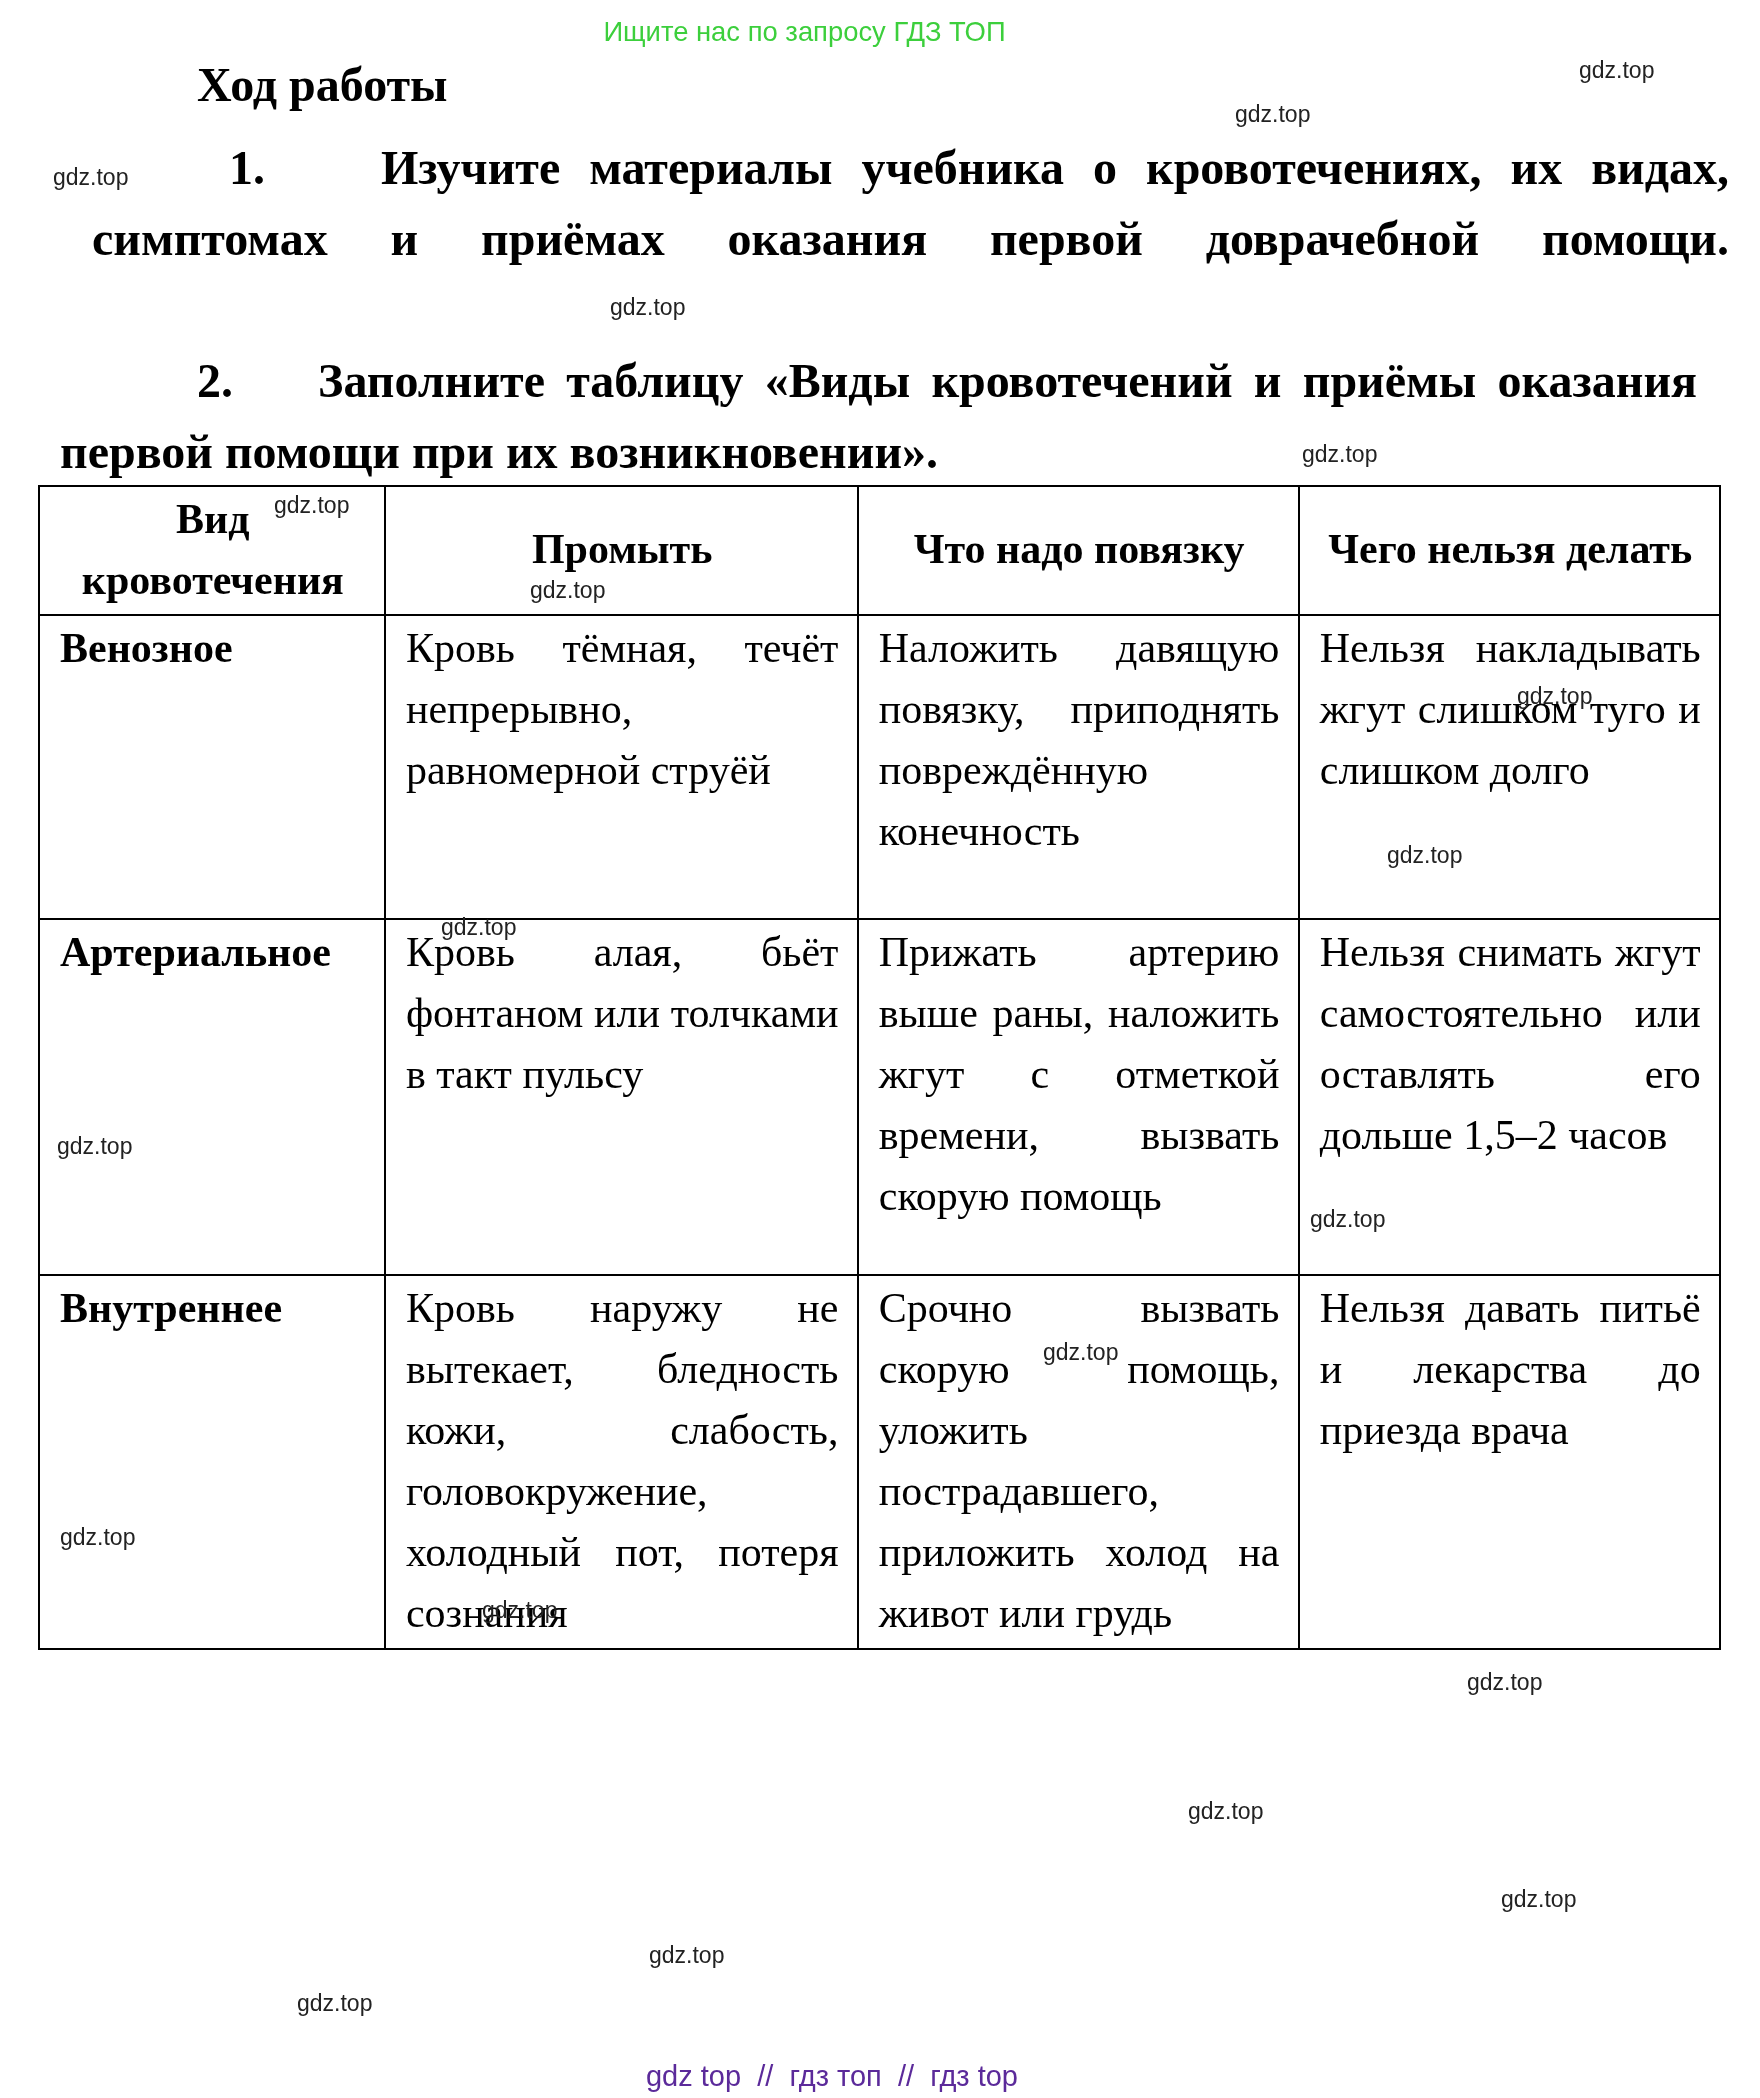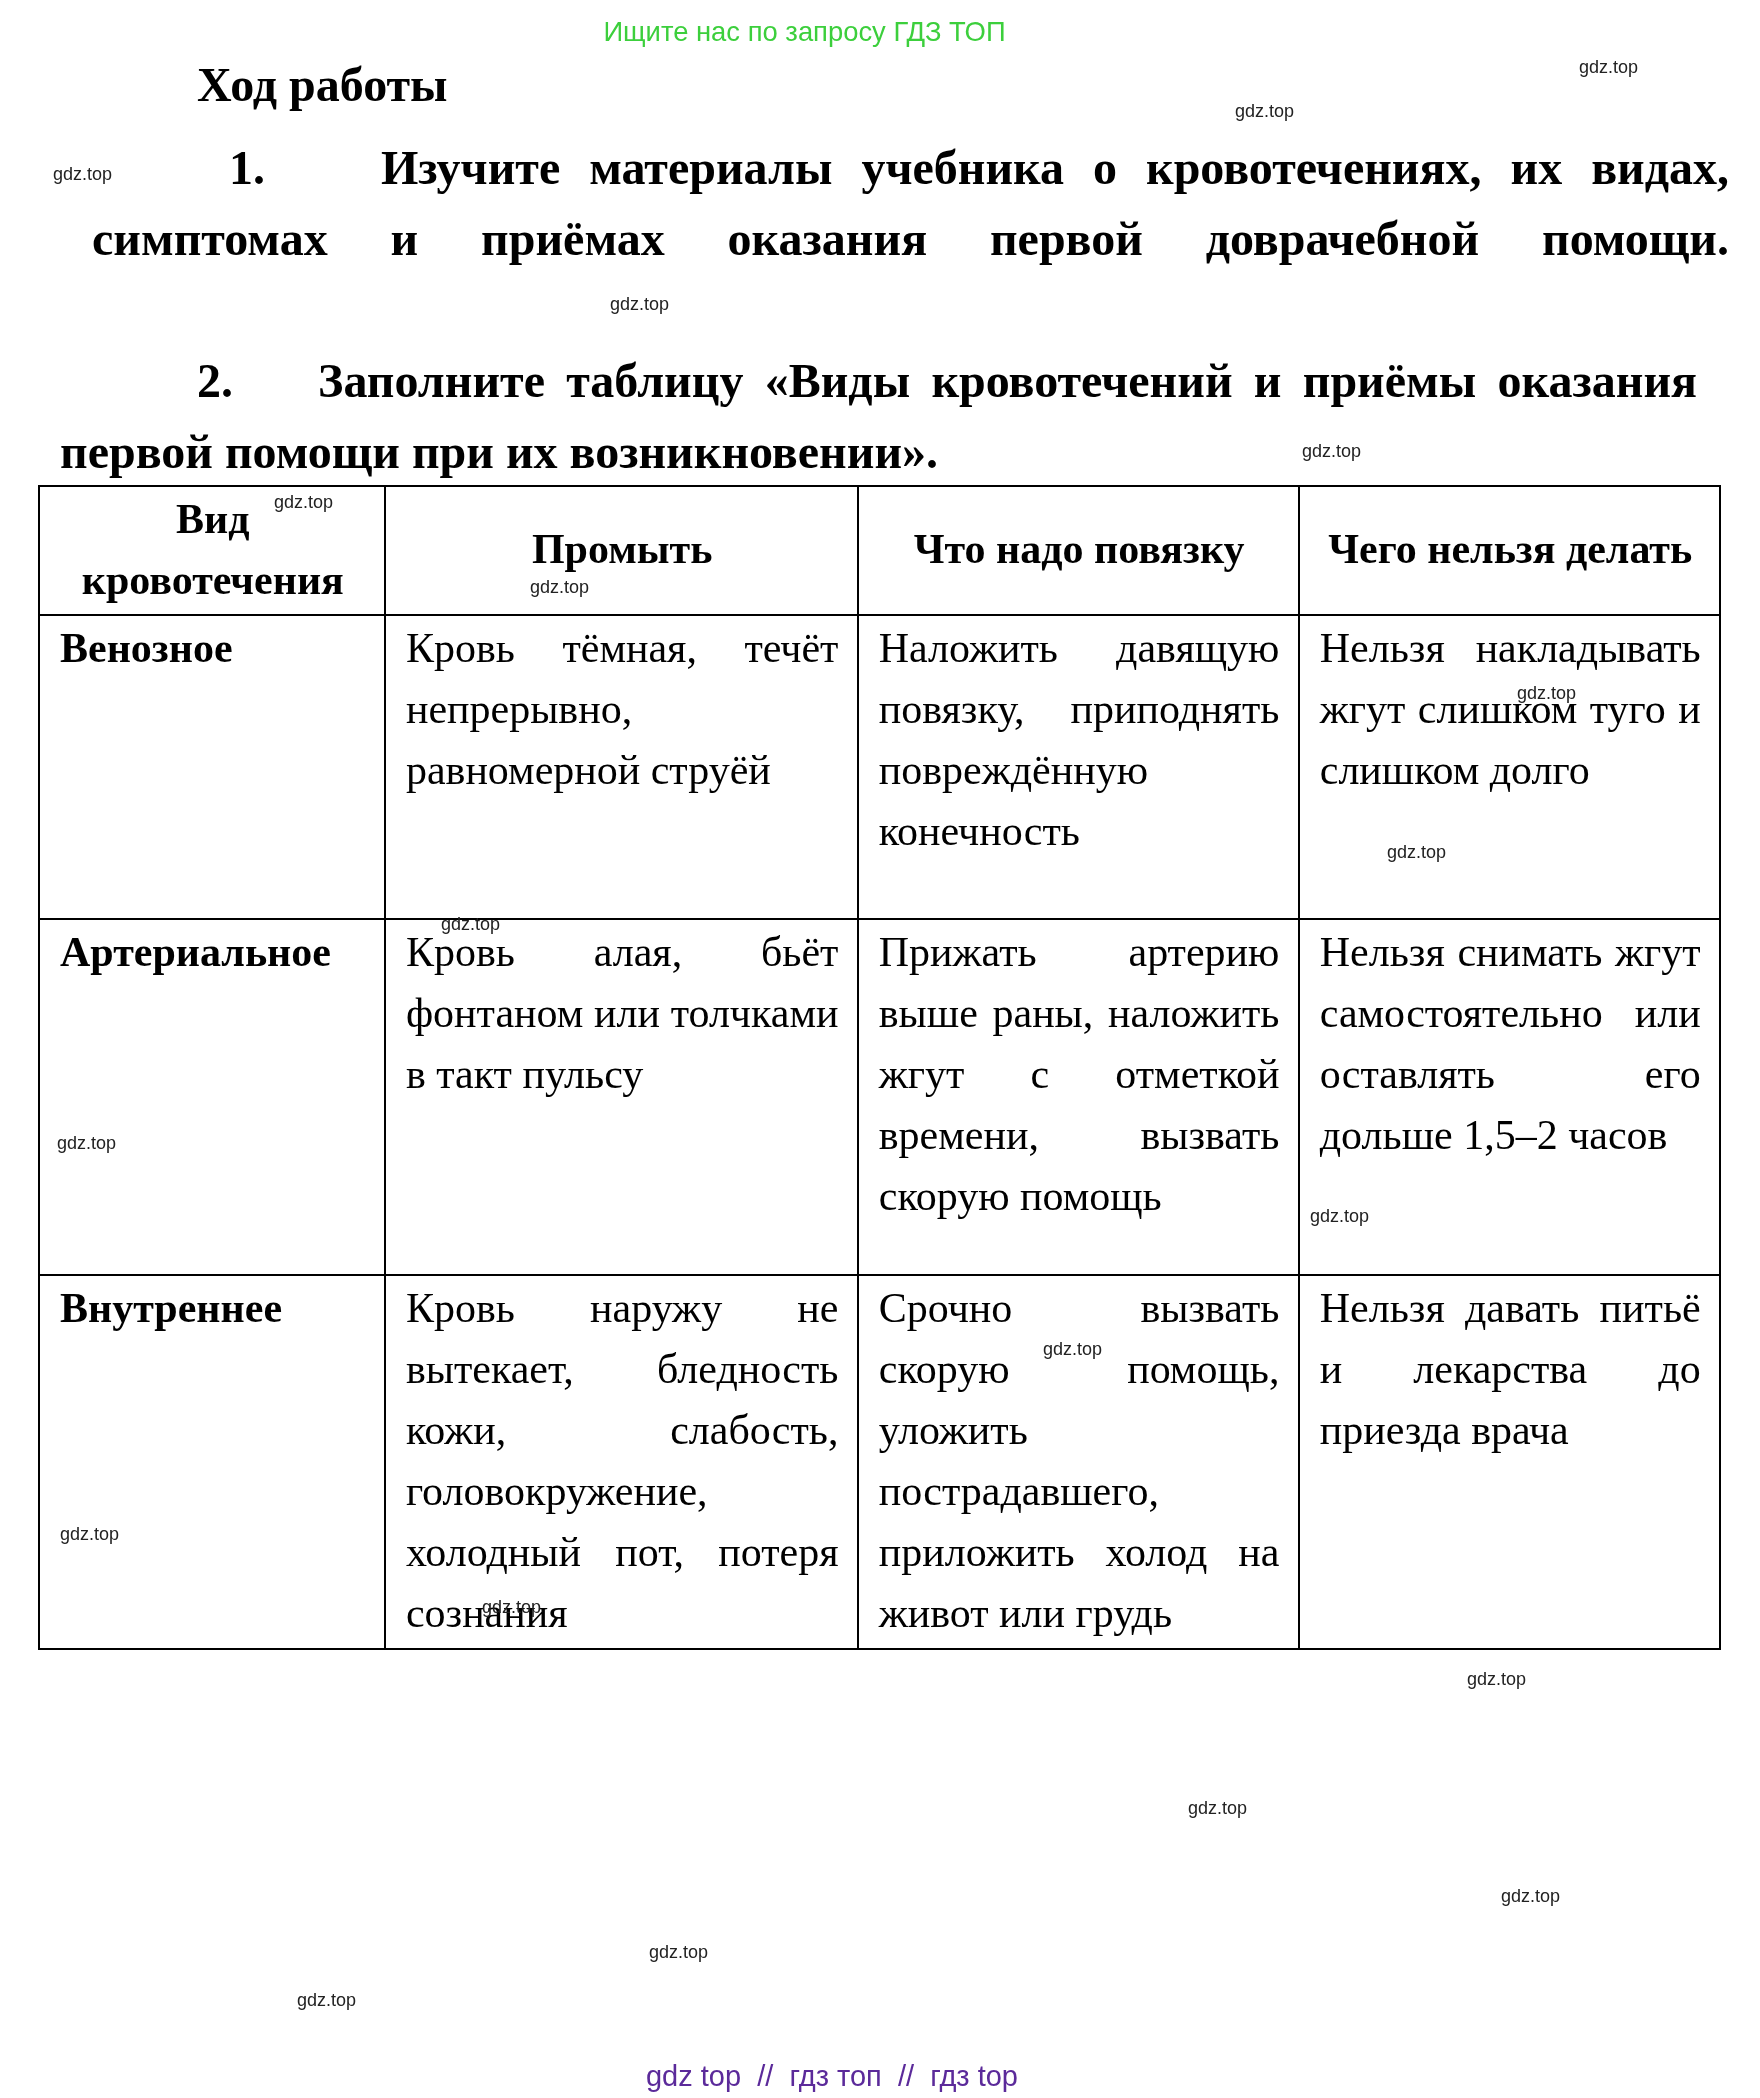--- a/index.html
+++ b/index.html
@@ -1,18 +1,18 @@
 <!DOCTYPE html>
 <html style="font-size:14.6px"><head>
 <meta charset="utf-8">
 <style>
   html,body{margin:0;padding:0;background:#fff;}
   body{width:1761px;height:2099px;position:relative;overflow:hidden;font-family:"Liberation Serif",serif;color:#000;}
   .banner{position:absolute;top:15px;left:0;width:1609px;text-align:center;font-family:"Liberation Sans",sans-serif;font-size:27.4px;color:#3ccf3c;line-height:33px;}
-  .wm{position:absolute;font-family:"Liberation Sans",sans-serif;font-size:18px;color:#222;white-space:nowrap;}
+  .wm{position:absolute;font-family:"Liberation Sans",sans-serif;font-size:23px;color:#222;white-space:nowrap;}
   .p{position:absolute;left:60px;width:1637px;font-weight:bold;font-size:48px;line-height:71px;text-align:justify;text-align-last:justify;}
   .p.last{text-align-last:left;}
   .title{position:absolute;left:197px;top:57px;font-weight:bold;font-size:48px;}
   table{position:absolute;left:38px;top:485px;width:1683px;border-collapse:collapse;}
   td,th{border:2.7px solid #000;vertical-align:top;font-size:42px;line-height:61px;padding:1.8px 18.3px 3.7px 20px;}
   th{font-weight:bold;text-align:center;vertical-align:middle;height:114px;}
   td.kind{font-weight:bold;text-align:left;}
   td.j{text-align:justify;text-align-last:left;}
   .c1{width:306px}.c2{width:434px}.c3{width:402px}.c4{width:382px}
   .footer{position:absolute;top:2060px;left:0;width:1664px;text-align:center;font-family:"Liberation Sans",sans-serif;font-size:29px;color:#5b2a9a;}

